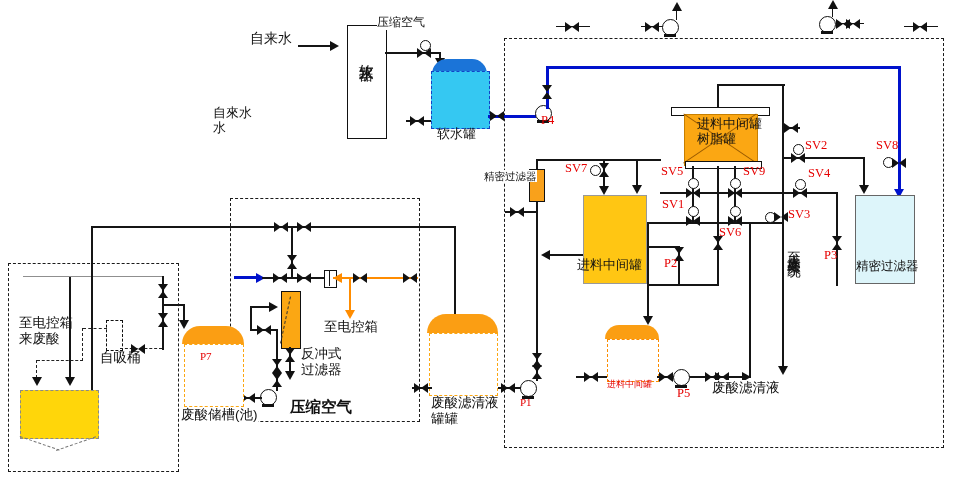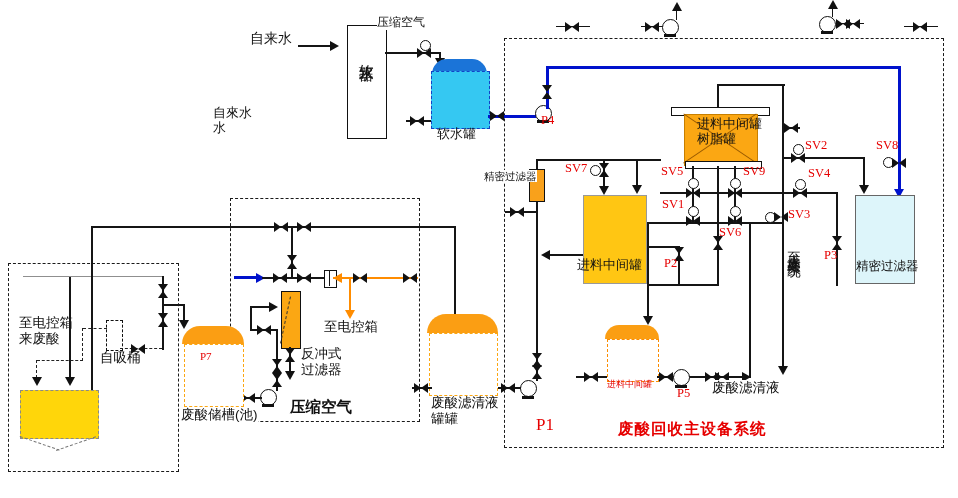--- a/index.html
+++ b/index.html
@@ -172,21 +172,21 @@
 
   <div class="ln" style="left:536px;top:159px;width:2px;height:222px;"></div>
   <div class="vv" style="left:530px;top:355px;"></div>
   <div class="vv" style="left:530px;top:367px;"></div>
   <div class="tank" style="left:529px;top:169px;width:14px;height:31px;background:#f9a11b;border:1px solid #111;"></div>
   <span class="lbl" style="left:484px;top:170px;font-size:10.5px;background:#fff;">精密过滤器</span>
   <div class="ln" style="left:505px;top:211px;width:32px;height:1.5px;"></div>
   <div class="vh" style="left:510px;top:207px;"></div>
   <div class="pmp" style="left:520px;top:380px;"></div>
   <div class="pbase" style="left:522px;top:396px;"></div>
-  <span class="lbl red" style="left:536px;top:396px;font-size:17px;margin-top:19px;">P1</span>
+  <span class="lbl red" style="left:520px;top:396px;font-size:11px;">P1</span>
   <div class="ln" style="left:495px;top:387px;width:26px;height:1.5px;"></div>
   <div class="vh" style="left:501px;top:383px;"></div>
 
   <div class="tank" style="left:605px;top:325px;width:54px;height:14px;background:#fb9e13;border-radius:27px 27px 0 0;"></div>
   <div class="tank" style="left:607px;top:339px;width:50px;height:41px;background:#fff;border:1.4px dashed #fb8c00;"></div>
   <span class="lbl red" style="left:607px;top:379px;font-size:9px;">进料中间罐</span>
   <div class="ln" style="left:576px;top:376px;width:31px;height:1.5px;"></div>
   <div class="vh" style="left:584px;top:372px;"></div>
   <div class="ln" style="left:657px;top:376px;width:88px;height:1.7px;"></div>
   <div class="vh" style="left:659px;top:372px;"></div>
@@ -194,21 +194,20 @@
   <div class="pbase" style="left:675px;top:385px;"></div>
   <span class="lbl red" style="left:677px;top:386px;font-size:12.5px;">P5</span>
   <div class="vh" style="left:705px;top:372px;"></div>
   <div class="vh" style="left:715px;top:372px;"></div>
   <div class="ar" style="left:742px;top:372px;"></div>
   <span class="lbl" style="left:712px;top:380px;font-size:13.5px;background:#fff;">废酸滤清液</span>
 
   <div class="tank" style="left:855px;top:195px;width:58px;height:87px;background:#ddf5fa;border:1.3px solid #666;"></div>
   <span class="lbl" style="left:856px;top:259px;font-size:12.5px;">精密过滤器</span>
 
-  <span class="lbl red bold" style="left:618px;top:420px;font-size:15.5px;letter-spacing:1px;font-family:'Liberation Sans',sans-serif;">废酸回收主设备系统</span>
 
   <div class="ln" style="left:92px;top:226px;width:364px;height:1.7px;"></div>
   <div class="vh" style="left:274px;top:222px;"></div>
   <div class="vh" style="left:297px;top:222px;"></div>
   <div class="ln" style="left:454px;top:226px;width:1.7px;height:108px;"></div>
   <div class="ad" style="left:450px;top:330px;"></div>
   <div class="ln" style="left:291px;top:226px;width:1.5px;height:52px;"></div>
   <div class="vv" style="left:285px;top:257px;"></div>
 
   <div class="ln b" style="left:234px;top:276px;width:24px;height:3px;"></div>

